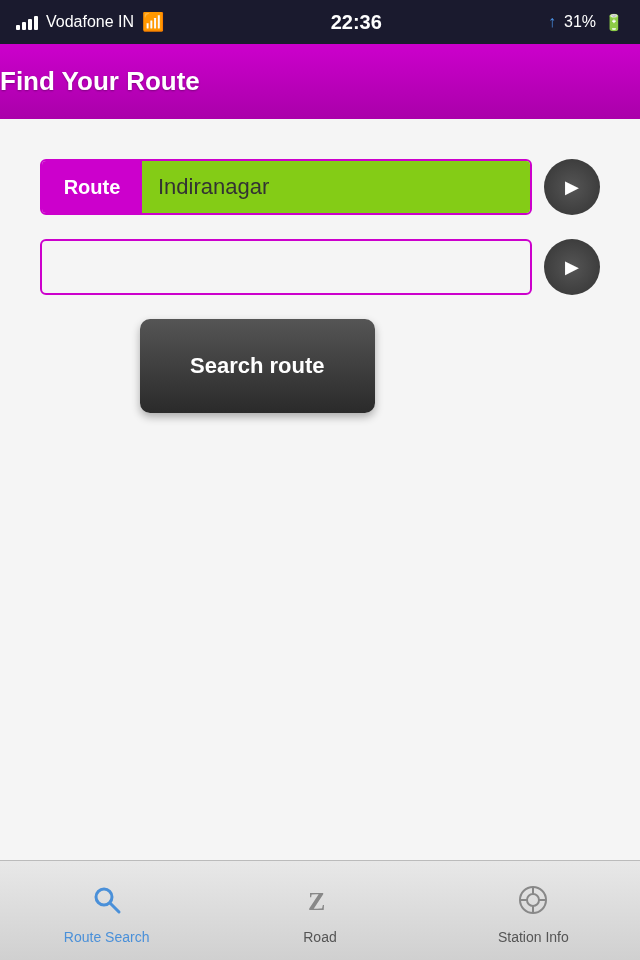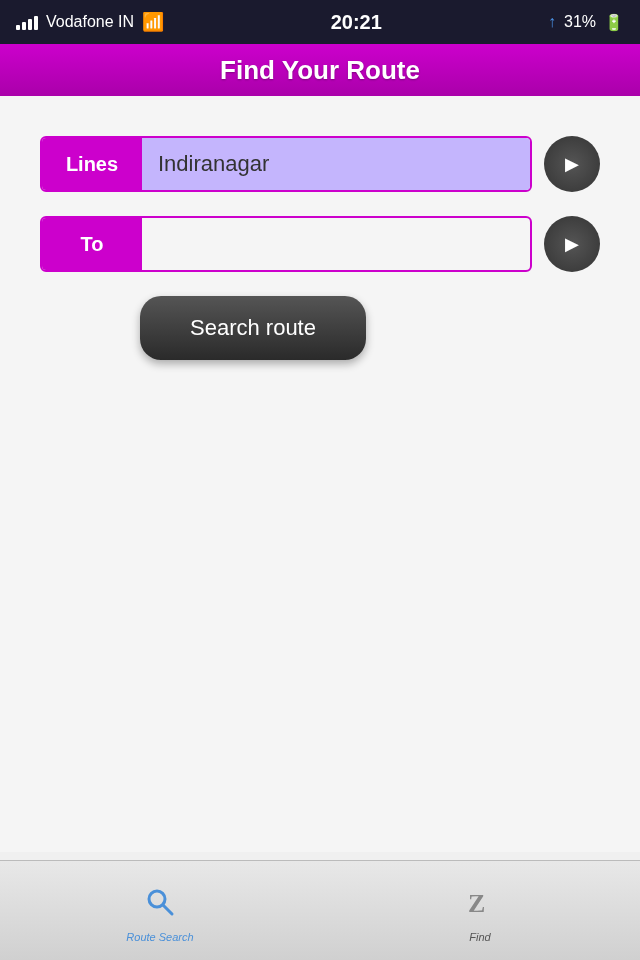--- a/index.html
+++ b/index.html
@@ -44,25 +44,25 @@
     }
     .status-right {
       display: flex;
       align-items: center;
       gap: 8px;
     }
 
     
     #header {
       width: 100%;
-      height: 52px;
+      height: 75px;
       background: linear-gradient(180deg, #cc00cc, #aa00aa);
       display: flex;
       align-items: center;
-      justify-content: center;
+      justify-content: flex-start;
     }
     #header-title {
       color: white;
       font-size: 26px;
       font-weight: bold;
       text-shadow: 0 1px 2px rgba(0,0,0,0.3);
     }
 
     
     #main {
@@ -93,21 +93,21 @@
       font-size: 20px;
       font-weight: bold;
       width: 100px;
       display: flex;
       align-items: center;
       justify-content: center;
       flex-shrink: 0;
     }
     .input-field {
       flex: 1;
-      background: #c4b5fd;
+      background: #84cc16;
       border: none;
       outline: none;
       padding: 0 16px;
       font-size: 22px;
       color: #333;
       font-family: inherit;
     }
     .arrow-btn {
       width: 56px;
       height: 56px;
@@ -126,23 +126,23 @@
       font-size: 18px;
     }
 
     
     .search-route-btn {
       display: block;
       margin: 10px 0 0 100px;
       background: linear-gradient(180deg, #555, #2a2a2a);
       color: white;
       font-size: 22px;
-      font-weight: normal;
-      padding: 19px 50px;
-      border-radius: 21px;
+      font-weight: bold;
+      padding: 34px 50px;
+      border-radius: 10px;
       border: none;
       cursor: pointer;
       box-shadow: 0 4px 8px rgba(0,0,0,0.3);
     }
 
     
     .action-buttons {
       padding: 30px 40px 0 40px;
     }
     .action-btn {
@@ -203,68 +203,66 @@
       
     }
     .tab-icon {
       font-size: 30px;
       color: #888;
     }
     .tab-item.active .tab-icon {
       color: #4a90d9;
     }
     .tab-label {
-      font-size: 11px;
+      font-size: 14px;
       color: #555;
       font-weight: 500;
-      font-style: italic;
     }
     .tab-item.active .tab-label {
       color: #4a90d9;
     }
   </style>
 </head>
 <body>
 
 <div id="status-bar">
   <div class="status-left">
     <div class="signal-bars">
       <div class="signal-bar" style="height:5px;"></div>
       <div class="signal-bar" style="height:8px;"></div>
       <div class="signal-bar" style="height:11px;"></div>
       <div class="signal-bar" style="height:14px;"></div>
     </div>
     <span>Vodafone IN</span>
     <span style="font-size:18px;">📶</span>
   </div>
-  <span style="font-size:20px; font-weight:600;">20:21</span>
+  <span style="font-size:20px; font-weight:600;">22:36</span>
   <div class="status-right">
     <span style="color:#4a90e2; font-size:16px;">↑</span>
     <span>31%</span>
     <span>🔋</span>
   </div>
 </div>
 
 <div id="header">
   <span id="header-title">Find Your Route</span>
 </div>
 
 <div id="main">
 
   <div class="input-row">
     <div class="input-wrapper">
-      <div class="input-label">Lines</div>
+      <div class="input-label">Route</div>
       <input class="input-field" type="text" value="Indiranagar" style="">
     </div>
     <button class="arrow-btn" aria-label="Select from location"></button>
   </div>
 
   <div class="input-row">
     <div class="input-wrapper">
-      <div class="input-label">To</div>
     </div>
     <button class="arrow-btn" aria-label="Select to location"></button>
   </div>
 
   <button class="search-route-btn">Search route</button>
 
 </div>
 
 <div class="action-buttons">
   <button class="action-btn">
@@ -297,18 +295,31 @@
     <span class="tab-label">Route Search</span>
   </div>
 
 
   <div class="tab-item">
     <div class="tab-icon">
       <svg width="32" height="32" viewBox="0 0 32 32" fill="none" xmlns="http://www.w3.org/2000/svg">
         <text x="4" y="26" font-size="26" fill="#888" font-family="serif" font-weight="bold">Z</text>
       </svg>
     </div>
-    <span class="tab-label">Find</span>
-  </div>
-
+    <span class="tab-label">Road</span>
+  </div>
+
+  <div class="tab-item">
+    <div class="tab-icon">
+      <svg width="32" height="32" viewBox="0 0 32 32" fill="none" xmlns="http://www.w3.org/2000/svg">
+        <circle cx="16" cy="16" r="13" stroke="#888" stroke-width="2" fill="none"></circle>
+        <circle cx="16" cy="16" r="6" stroke="#888" stroke-width="2" fill="none"></circle>
+        <line x1="3" y1="16" x2="10" y2="16" stroke="#888" stroke-width="2"></line>
+        <line x1="22" y1="16" x2="29" y2="16" stroke="#888" stroke-width="2"></line>
+        <line x1="16" y1="3" x2="16" y2="10" stroke="#888" stroke-width="2"></line>
+        <line x1="16" y1="22" x2="16" y2="29" stroke="#888" stroke-width="2"></line>
+      </svg>
+    </div>
+    <span class="tab-label">Station Info</span>
+  </div>
 
 
 </div>
 
 </body></html>

